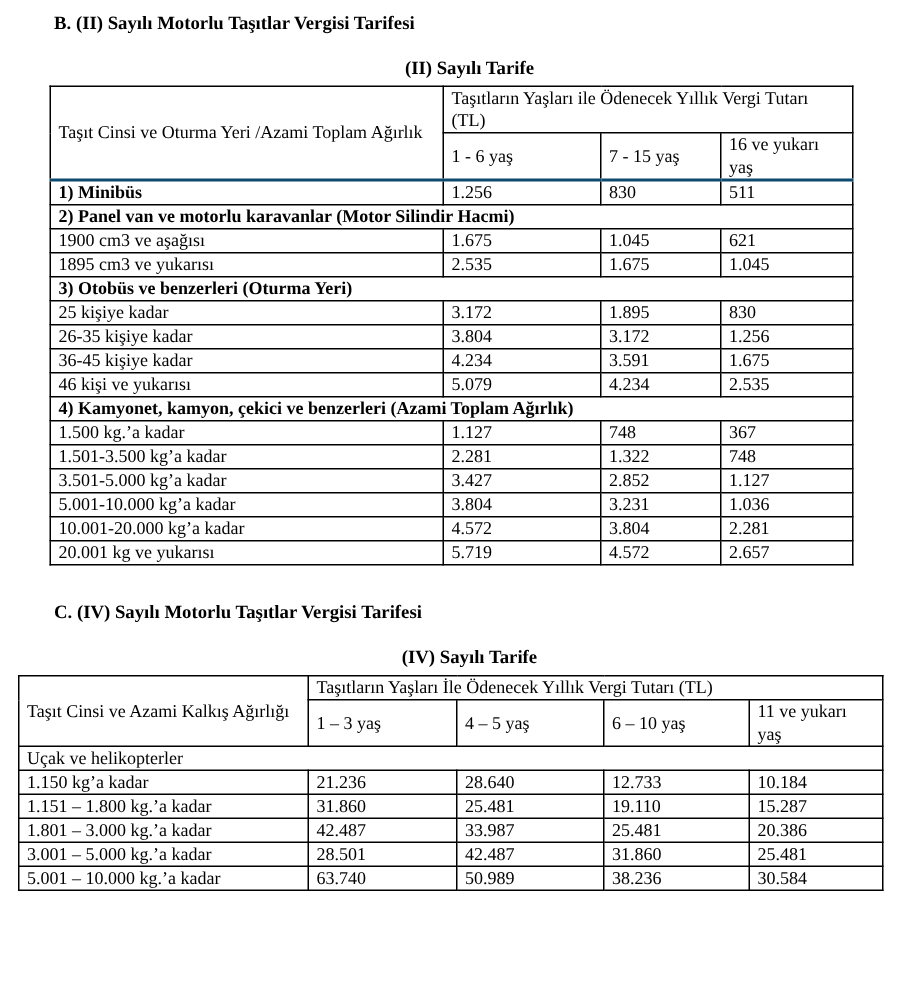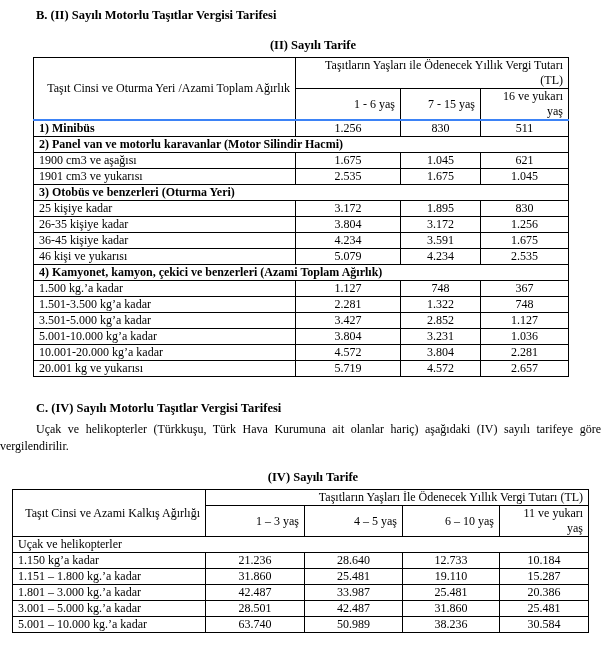--- a/index.html
+++ b/index.html
@@ -29,24 +29,24 @@
   table { border-collapse: collapse; table-layout: fixed; }
   td {
     border: 1px solid #000;
     font-size: 12px; line-height: 15px;
     padding: 0 5px; height: 15px;
     overflow: hidden; white-space: nowrap;
   }
   .t-ii  { width: 535px; margin-left: 33px; }
   .t-iv  { width: 576px; margin-left: 12px; }
 
-  td.center { text-align: right; white-space: normal; }
+  td.center { text-align: left; white-space: normal; }
   td.label  { text-align: left; }
-  td.num    { text-align: center; }
-  tr.first-body-row td { border-top: 2px solid #3b82f6; }
+  td.num    { }
+  tr.first-body-row td { border-top: 2px solid #0c4a6e; }
   .bold { font-weight: bold; }
   .sec-c-heading { margin-top: 24px; }
 </style>
 </head>
 <body>
 
 <div class="page">
 
   <div class="sec-heading">B. (II) Sayılı Motorlu Taşıtlar Vergisi Tarifesi</div>
 
@@ -80,21 +80,21 @@
         <tr>
           <td colspan="4" class="label bold">2) Panel van ve motorlu karavanlar (Motor Silindir Hacmi)</td>
         </tr>
         <tr>
           <td class="label">1900 cm3 ve aşağısı</td>
           <td class="num">1.675</td>
           <td class="num">1.045</td>
           <td class="num">621</td>
         </tr>
         <tr>
-          <td class="label">1901 cm3 ve yukarısı</td>
+          <td class="label">1895 cm3 ve yukarısı</td>
           <td class="num">2.535</td>
           <td class="num">1.675</td>
           <td class="num">1.045</td>
         </tr>
         <tr>
           <td colspan="4" class="label bold">3) Otobüs ve benzerleri (Oturma Yeri)</td>
         </tr>
         <tr>
           <td class="label">25 kişiye kadar</td>
           <td class="num">3.172</td>
@@ -155,21 +155,20 @@
         <tr>
           <td class="label">20.001 kg ve yukarısı</td>
           <td class="num">5.719</td>
           <td class="num">4.572</td>
           <td class="num">2.657</td>
         </tr>
       </tbody>
   </table>
 
   <div class="sec-heading sec-c-heading">C. (IV) Sayılı Motorlu Taşıtlar Vergisi Tarifesi</div>
-  <p class="para">Uçak ve helikopterler (Türkkuşu, Türk Hava Kurumuna ait olanlar hariç) aşağıdaki (IV) sayılı tarifeye göre vergilendirilir.</p>
 
   <div class="table-title">(IV) Sayılı Tarife</div>
 
   <table class="t-iv">
     <colgroup>
       <col style="width:193px">
         <col style="width:99px">
         <col style="width:98px">
         <col style="width:97px">
         <col style="width:89px">

